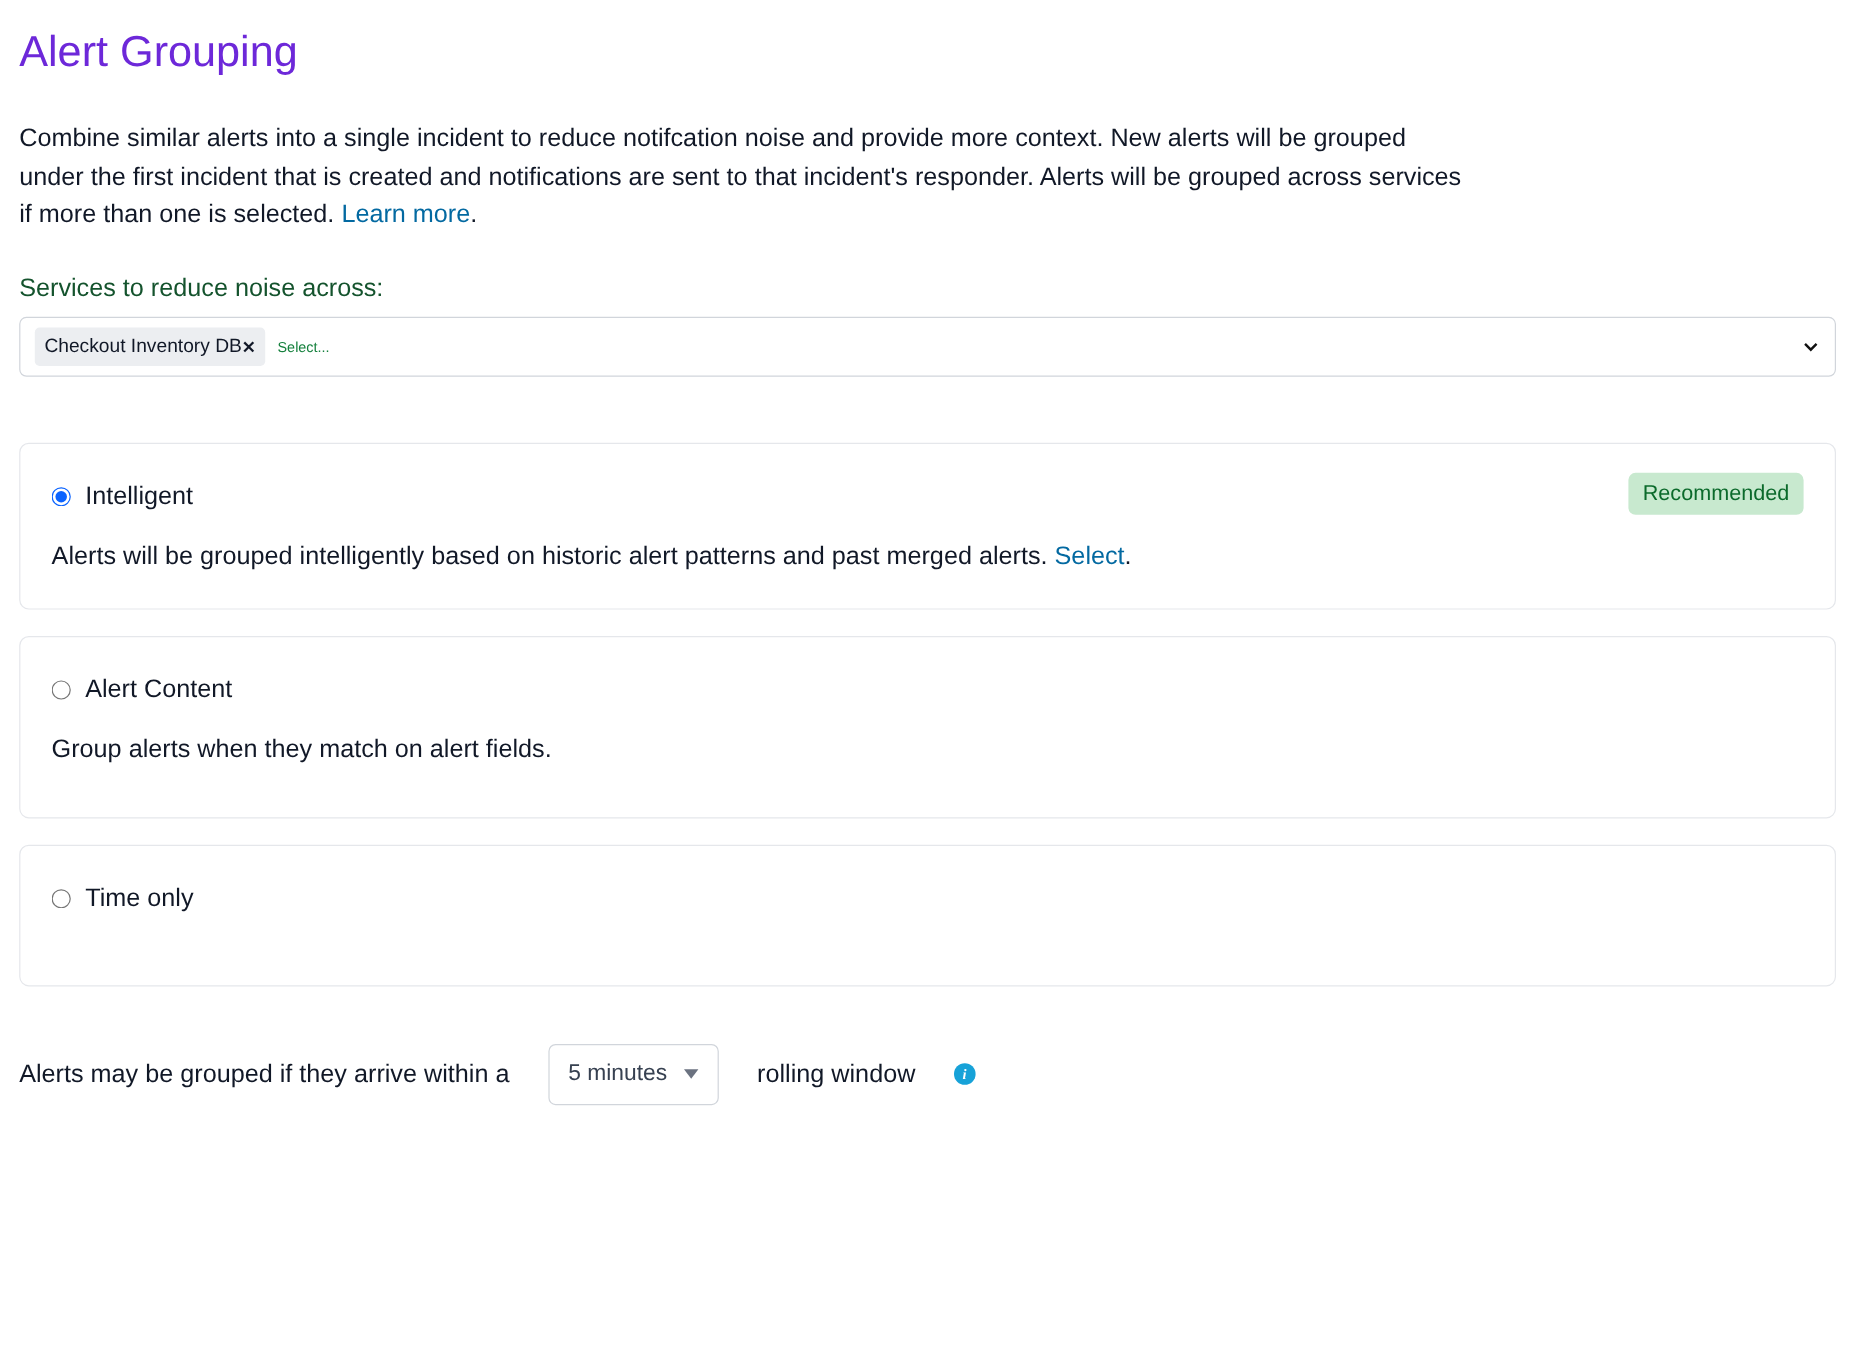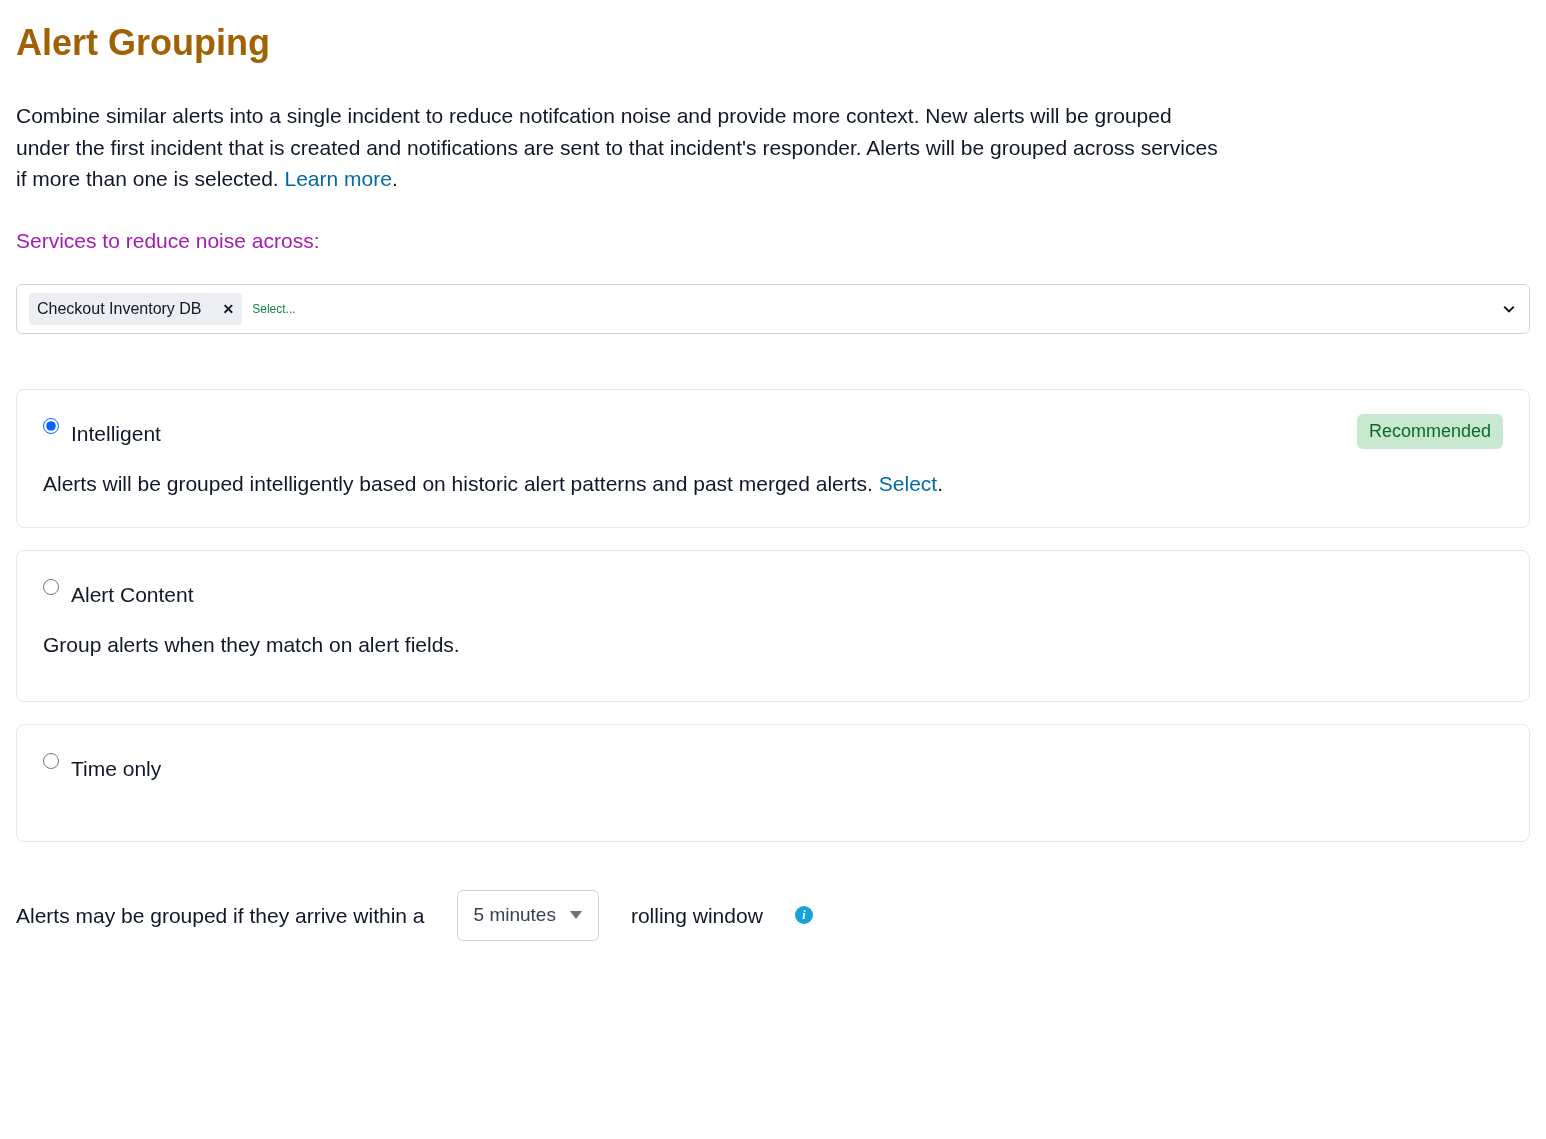--- a/index.html
+++ b/index.html
@@ -6,59 +6,59 @@
   body {
     font-family: -apple-system, BlinkMacSystemFont, "Segoe UI", Helvetica, Arial, sans-serif;
     color: #1f2937;
     padding: 16px;
     font-size: 20px;
     line-height: 1.5;
     background: #fff;
   }
   h1 {
     font-size: 36px;
-    font-weight: 700;
-    color: #a16207;
+    font-weight: 400;
+    color: #6d28d9;
     margin-bottom: 30px;
   }
   .description {
     font-size: 21px;
     color: #111827;
     margin-bottom: 30px;
     max-width: 1210px;
   }
   .link {
     color: #0369a1;
     text-decoration: none;
     cursor: pointer;
   }
   .label {
     font-size: 21px;
-    color: #a21caf;
-    margin-bottom: 28px;
+    color: #14532d;
+    margin-bottom: 8px;
   }
   .multiselect {
     border: 1px solid #d1d5db;
     border-radius: 6px;
     padding: 8px 12px;
     display: flex;
     align-items: center;
     gap: 10px;
     cursor: pointer;
     position: relative;
     margin-bottom: 55px;
     min-height: 48px;
   }
   .chip {
     background: #eceef1;
     border-radius: 4px;
     padding: 4px 8px;
     display: inline-flex;
     align-items: center;
-    gap: 21px;
+    gap: 0;
     font-size: 16px;
     color: #111827;
   }
   .chip .x {
     font-weight: bold;
     font-size: 14px;
     cursor: pointer;
     color: #111827;
   }
   .placeholder {
@@ -72,20 +72,21 @@
   }
   .card {
     border: 1px solid #e5e7eb;
     border-radius: 8px;
     padding: 28px 26px;
     margin-bottom: 22px;
     position: relative;
   }
   .card-header {
     display: flex;
+    align-items: center;
     gap: 12px;
     margin-bottom: 18px;
   }
   input[type="radio"] {
     width: 16px;
     height: 16px;
     cursor: pointer;
     accent-color: #0a63ff;
   }
   .card-title {

